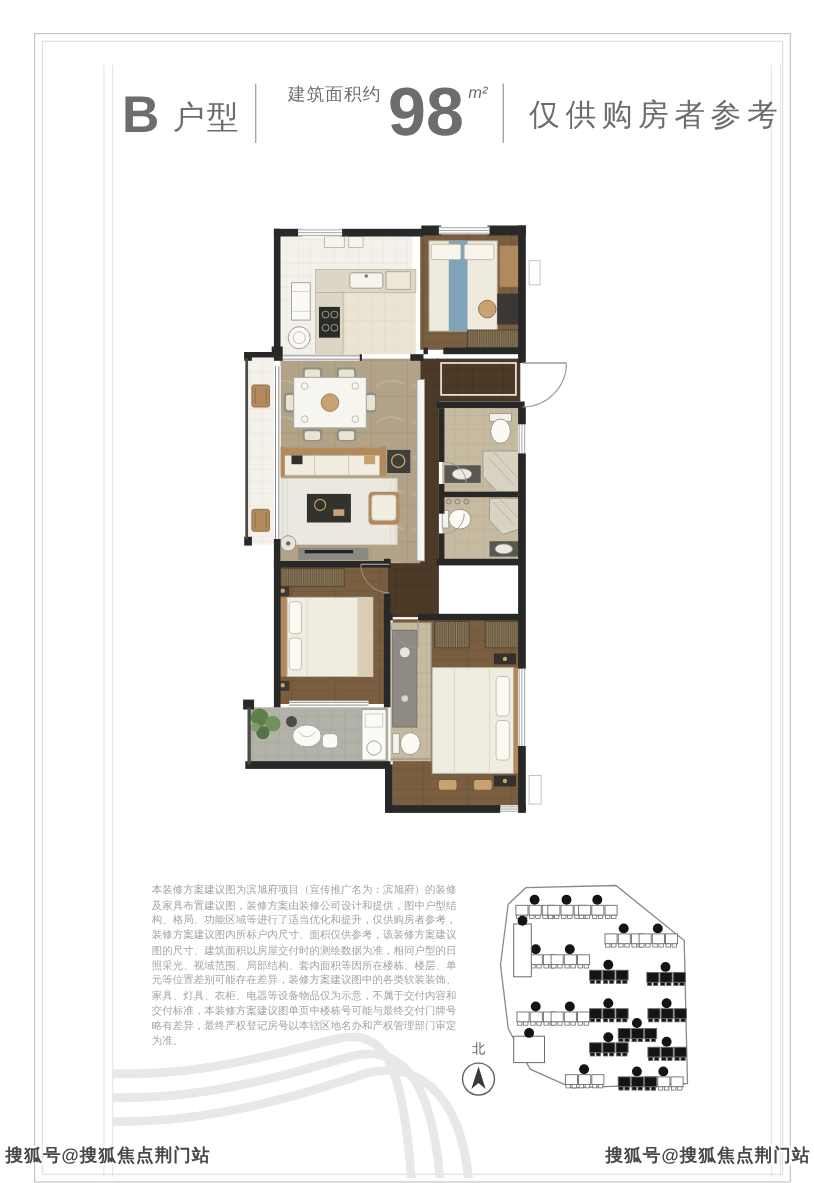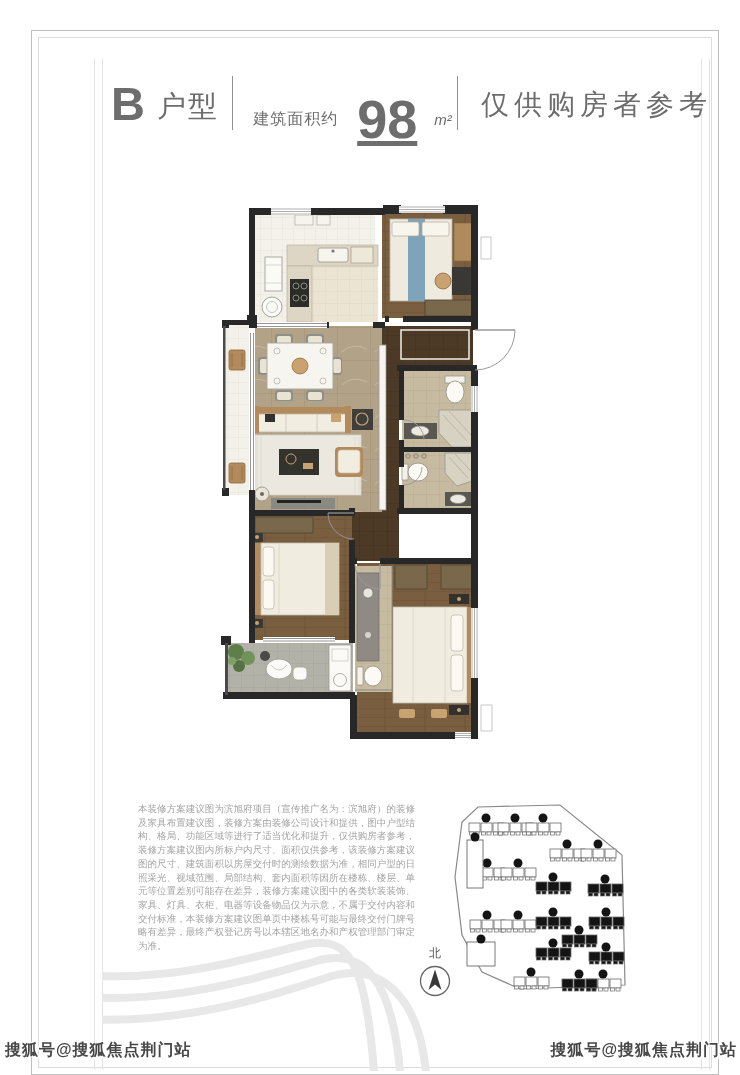--- a/index.html
+++ b/index.html
@@ -10,23 +10,23 @@
         border:1px solid #bfbfbf;background:#fff;}
   .card-inner{position:absolute;left:6px;top:6px;right:6px;bottom:6px;
         border:1px solid #dcdcdc;}
   .panel-line{position:absolute;background:#e3e3e3;width:1px;top:28px;bottom:4px;}
   
   .hdr{position:absolute;color:#6d6d6d;white-space:nowrap;}
   .hdr-b{left:111px;top:76px;}
   .hdr-b .big{font-size:47px;font-weight:600;letter-spacing:1px;}
   .hdr-b .suf{font-size:29px;font-weight:400;margin-left:11px;position:relative;top:-4px;letter-spacing:2px;}
   .vdiv{position:absolute;width:1px;height:54px;background:#909090;top:76px;}
-  .hdr-area{left:250px;top:92px;width:205px;display:flex;align-items:center;justify-content:center;height:54px;gap:13px;}
+  .hdr-area{left:250px;top:76px;width:205px;display:flex;align-items:flex-start;justify-content:center;height:54px;}
   .hdr-area .lbl{font-size:16px;letter-spacing:1px;}
-  .hdr-area .num{font-size:54px;font-weight:600;margin:0 4px 0 6px;line-height:54px;text-decoration:underline;}
+  .hdr-area .num{font-size:62px;font-weight:600;margin:0 4px 0 6px;line-height:54px;}
   .hdr-area .unit{font-size:15px;font-style:italic;}
   .hdr-layout{left:481px;top:86px;font-size:28px;font-weight:500;letter-spacing:5px;}
   
   .floorplan{position:absolute;left:205px;top:195px;width:330px;height:560px;}
   
   .disclaimer{position:absolute;left:138px;top:803px;width:277px;
       font-size:9.5px;line-height:13.7px;color:#a3a3a3;text-align:justify;
       font-family:Liberation Mono, monospace;}
   
   .siteplan{position:absolute;left:445px;top:782px;width:235px;height:235px;}

